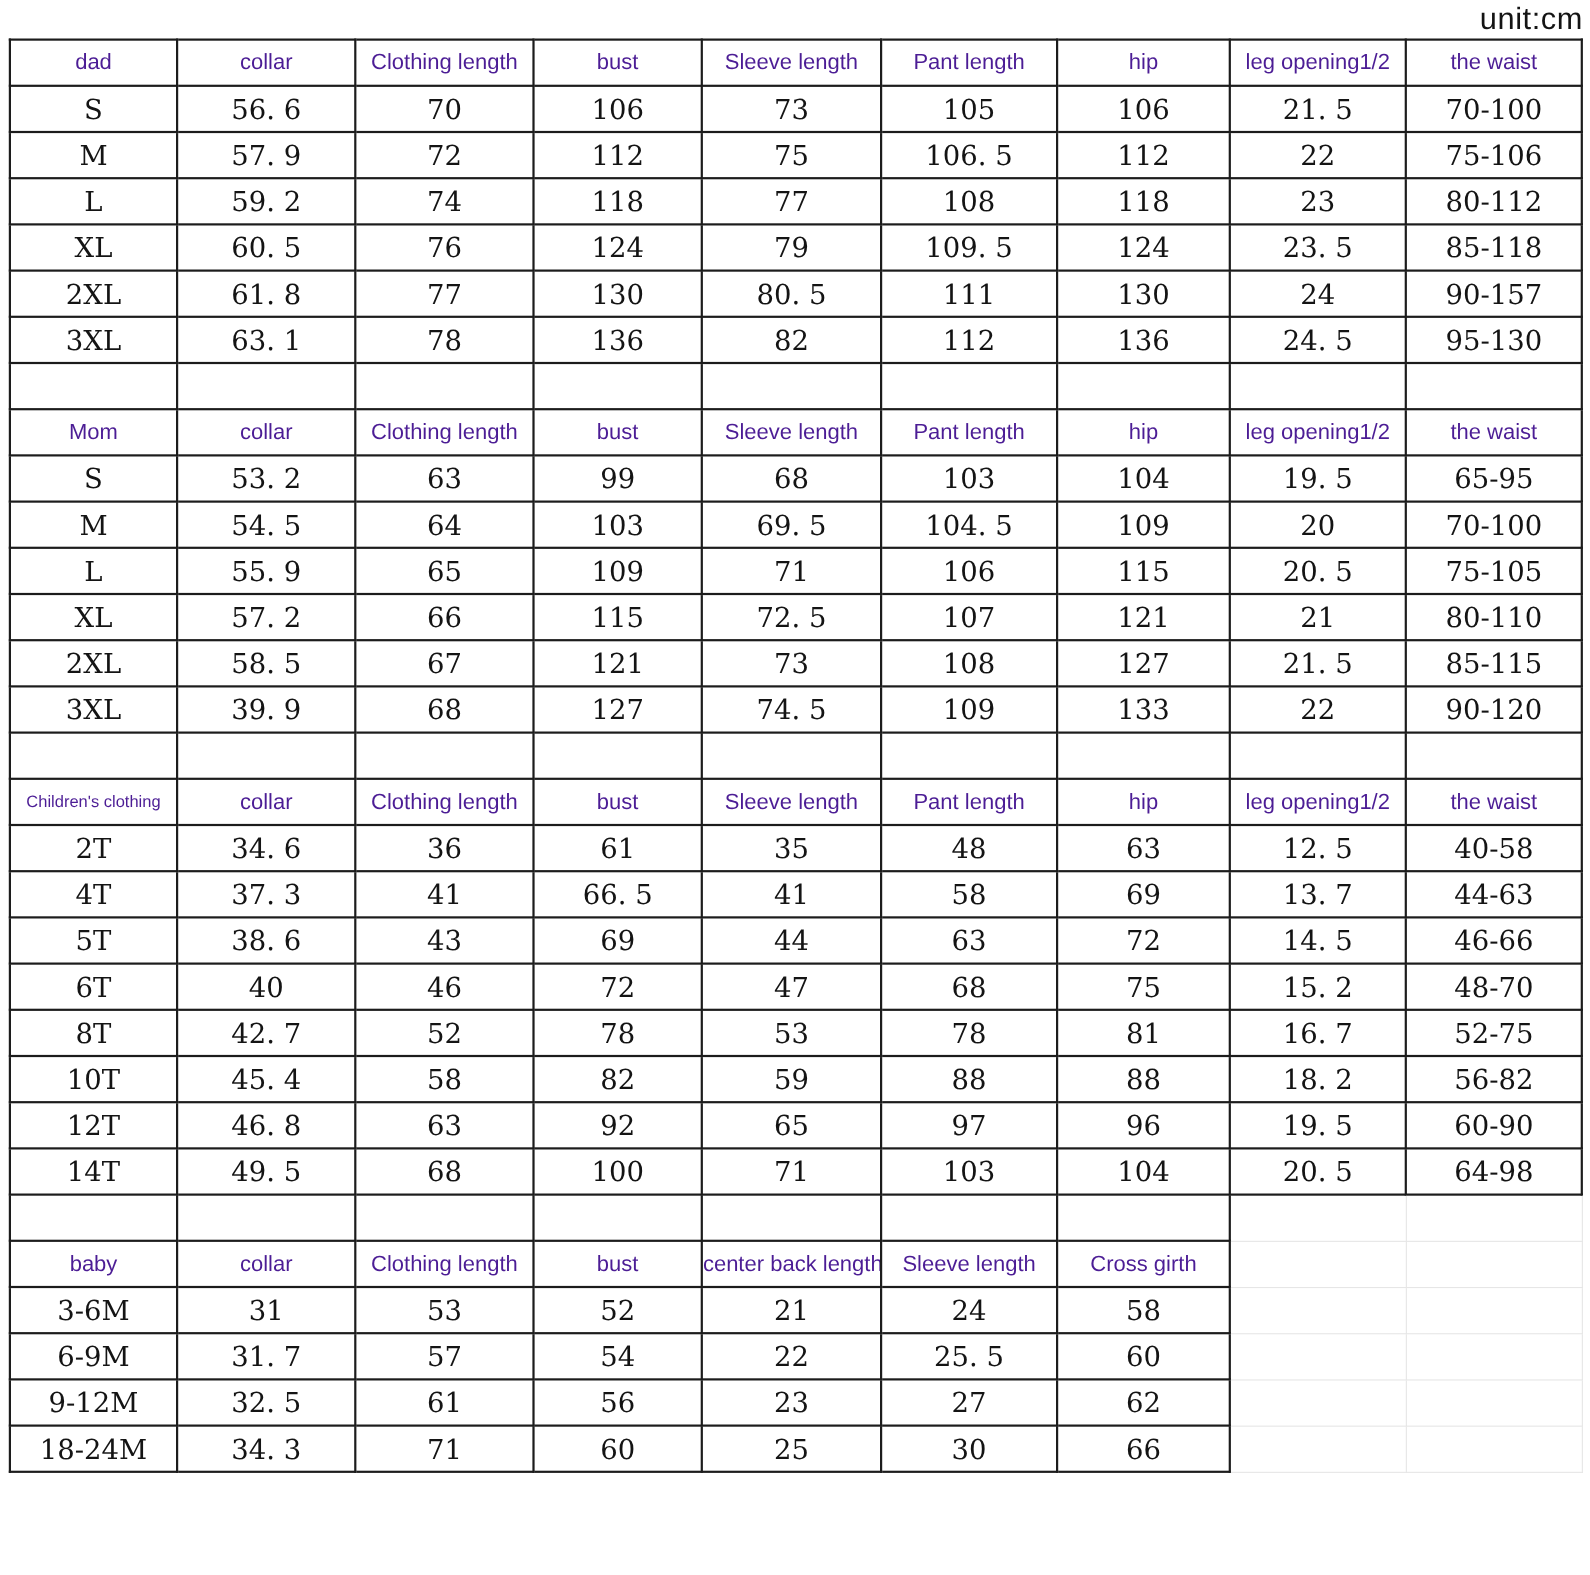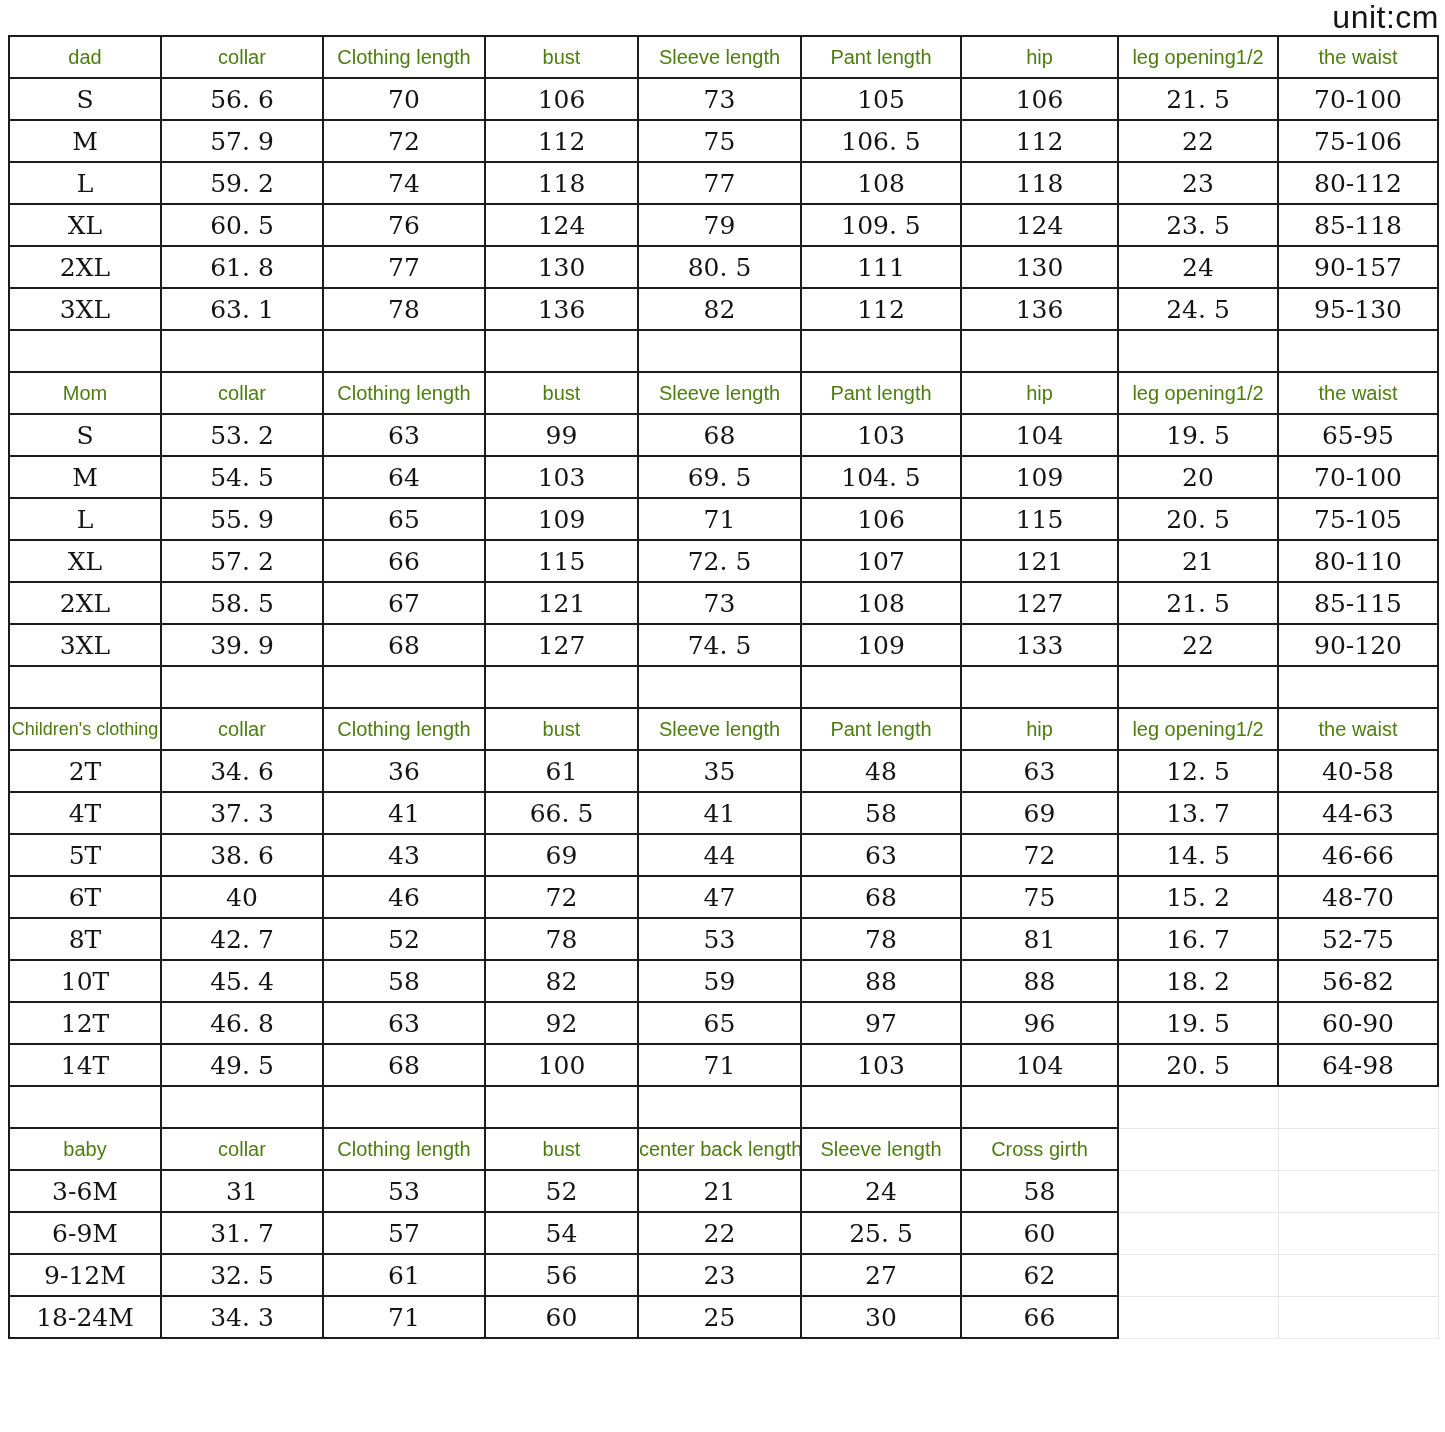--- a/index.html
+++ b/index.html
@@ -3,35 +3,35 @@
 <meta charset="utf-8">
 <style>
   html, body { margin:0; padding:0; }
   body {
     width:1445px; height:1432px; position:relative;
     background:#ffffff; font-family:"Liberation Sans", sans-serif;
     color:#141414; overflow:hidden;
   }
   .unit-label {
     position:absolute; top:0px; right:6px;
-    font-size:32px; line-height:34px; color:#141414; letter-spacing:0.5px;
+    font-size:28px; line-height:34px; color:#141414; letter-spacing:0.5px;
   }
   table.size-chart {
     position:absolute; left:8px; top:35px; width:1429px;
     border-collapse:collapse; table-layout:fixed;
   }
   td {
     height:40px; padding:0; text-align:center; vertical-align:middle;
     white-space:nowrap; overflow:hidden;
   }
   td.solid { border:2px solid #1c1c1c; }
   td.ghost { border:1px solid #e6e6e6; }
-  td.hdr  { font-size:20px; color:#4d7c0f;margin-top:48px; }
+  td.hdr  { font-size:20px; color:#4c1d95;margin-top:48px; }
   td.hdr-sm { font-size:20px; }
-  td.hdr-xs { font-size:18px; }
+  td.hdr-xs { font-size:15px; }
   td.num {
     font-family:"DejaVu Serif", serif;
     font-size:25px; color:#141414;
   }
 </style>
 </head>
 <body>
 
 <div class="unit-label">unit:cm</div>
 

